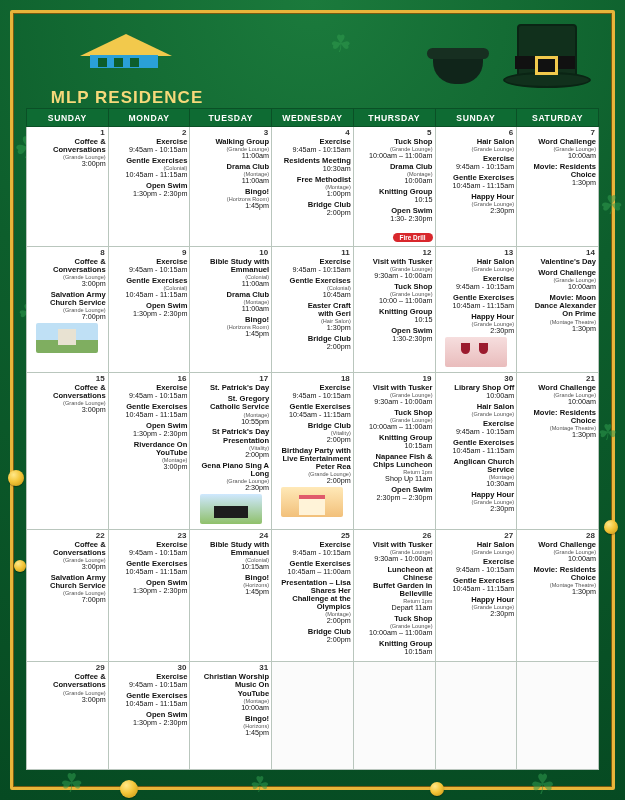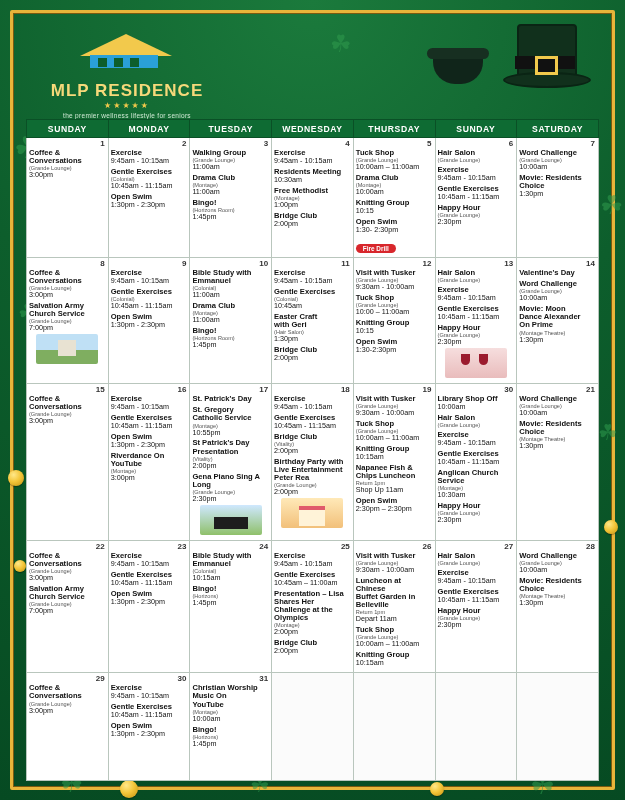--- a/index.html
+++ b/index.html
@@ -25,45 +25,45 @@
     background:radial-gradient(circle at 35% 30%, #ffe88a 0%, #f4c63a 45%, #c2910f 100%);
     box-shadow:0 1px 1px rgba(0,0,0,.35);pointer-events:none;}
   
   .header{position:absolute;left:18px;top:18px;right:18px;height:92px;}
   .logo{position:absolute;left:14px;top:16px;width:190px;color:#f6d97a;}
   .logo .house{position:relative;height:34px;}
   .logo .roof{position:absolute;left:48px;top:0;width:0;height:0;
     border-left:46px solid transparent;border-right:46px solid transparent;border-bottom:22px solid #f2c94c;}
   .logo .body{position:absolute;left:58px;top:21px;width:68px;height:13px;background:#2aa0d8;}
   .logo .win{position:absolute;top:24px;width:9px;height:9px;background:#0d5e2c;}
-  .logo-name{font-size:17px;font-weight:bold;letter-spacing:1px;color:#f6d97a;text-align:center;margin-top:13px;}
+  .logo-name{font-size:17px;font-weight:bold;letter-spacing:1px;color:#f6d97a;text-align:center;margin-top:20px;}
   .logo-stars{text-align:center;color:#f2c94c;font-size:8px;letter-spacing:2px;}
   .logo-tag{text-align:center;color:#cfe8d4;font-size:6.5px;letter-spacing:.3px;margin-top:2px;}
   .hat{position:absolute;right:14px;top:4px;width:96px;height:78px;}
   .hat .top{position:absolute;left:20px;top:2px;width:56px;height:52px;background:#11301c;border-radius:4px 4px 0 0;border:2px solid #0a2414;}
   .hat .band{position:absolute;left:18px;top:34px;width:60px;height:13px;background:#111;}
   .hat .buckle{position:absolute;left:38px;top:34px;width:17px;height:13px;border:3px solid #f2c94c;background:#111;}
   .hat .brim{position:absolute;left:6px;top:50px;width:84px;height:12px;background:#11301c;border-radius:50%;border:2px solid #0a2414;}
   .pot{position:absolute;right:118px;top:22px;width:62px;height:46px;}
   .pot .body{position:absolute;left:6px;top:14px;width:50px;height:30px;background:#10251a;border-radius:0 0 22px 22px;}
   .pot .rim{position:absolute;left:0;top:8px;width:62px;height:11px;background:#172f21;border-radius:6px;}
   
   .cal{position:absolute;left:26px;top:108px;width:573px;}
-  table{border-collapse:collapse;width:573px;table-layout:fixed;background:#fff;margin-top:11px;}
+  table{border-collapse:collapse;width:573px;table-layout:fixed;background:#fff;}
   thead th{
     background:#0e6b33;color:#ffffff;font-size:8.6px;font-weight:bold;
     letter-spacing:.6px;height:15px;border:1px solid #0a5026;
   }
   td{
     border:1px solid #b9c6bd;vertical-align:top;width:81.8px;height:107px;
     padding:0;position:relative;background:#ffffff;
   }
   td.empty{background:#fbfbfb;}
   .daynum{position:absolute;right:3px;top:1px;font-size:8px;color:#333;font-weight:bold;}
-  .cell{padding:11px 2px 2px 2px;text-align:left;}
+  .cell{padding:11px 2px 2px 2px;text-align:right;}
   .ev{margin-bottom:3px;line-height:1.08;}
   .ev .t{font-size:7.6px;font-weight:bold;color:#111;display:block;}
   .ev .s{font-size:5.6px;color:#555;display:block;}
   .ev .m{font-size:7.2px;color:#111;display:block;}
   .badge{display:inline-block;background:#d8272c;color:#fff;font-size:6.4px;font-weight:bold;
     padding:1px 7px;border-radius:7px;margin-top:1px;}
   .pic{width:62px;height:30px;margin:2px auto;border-radius:2px;background:#ddd;overflow:hidden;position:relative;}
   .pic.church{background:linear-gradient(180deg,#bfe0f5 0%,#bfe0f5 55%,#7fae60 55%,#7fae60 100%);}
   .pic.church:after{content:"";position:absolute;left:22px;top:6px;width:18px;height:16px;background:#e8e2d2;}
   .pic.wine{background:linear-gradient(180deg,#f6dede,#e9bcbc);}

